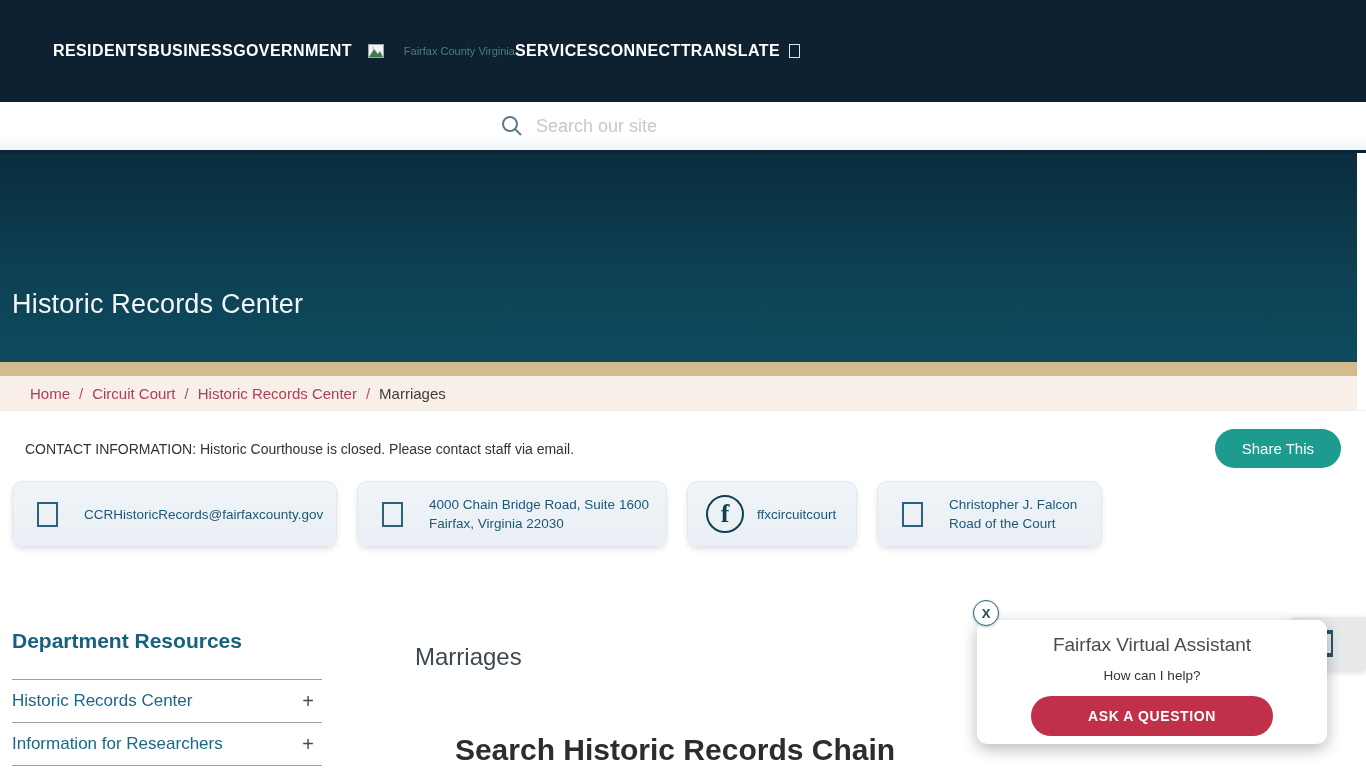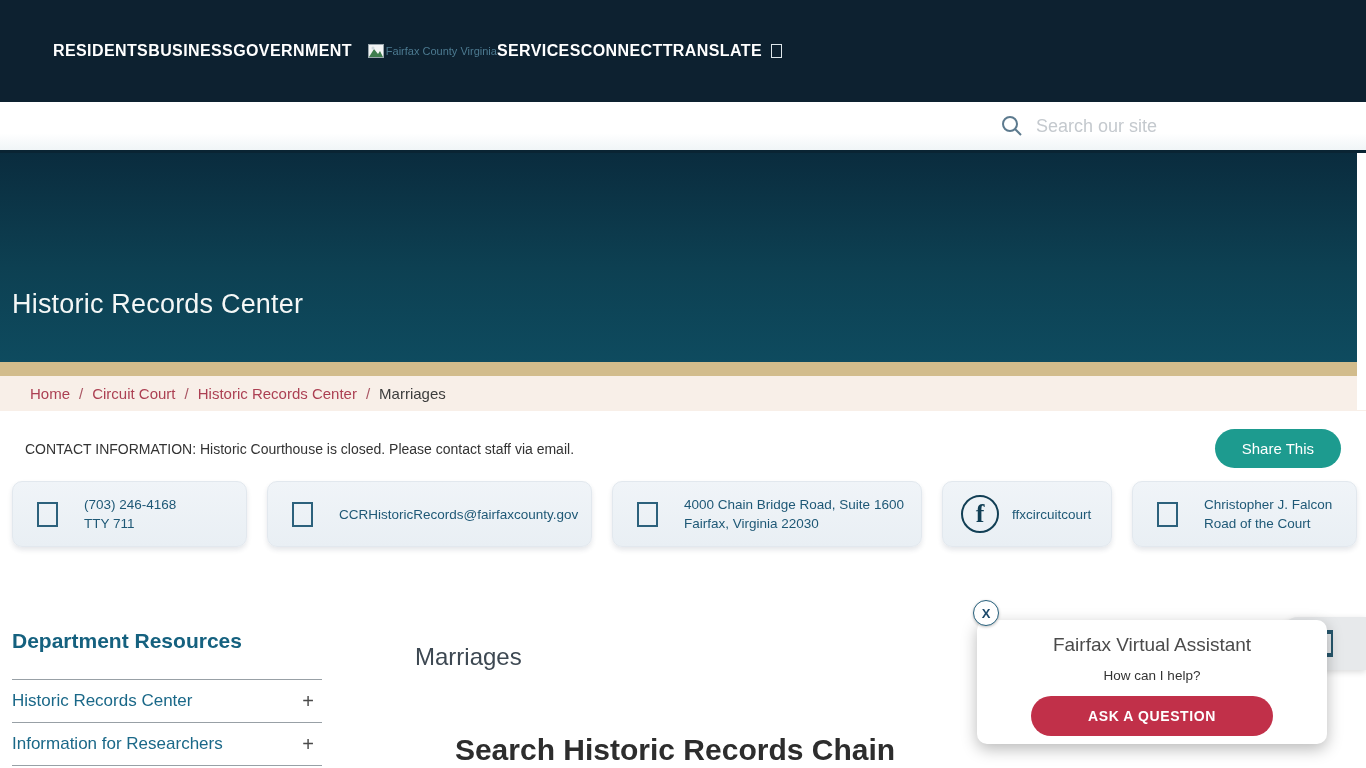--- a/index.html
+++ b/index.html
@@ -4,29 +4,29 @@
 <style>
   * { margin:0; padding:0; box-sizing:border-box; }
   html,body { width:1366px; height:768px; overflow:hidden; background:#fff;
               font-family:"Liberation Sans", sans-serif; position:relative; }
 
   
   .topnav { height:102px; background:var(--nav-bg,#0d2130); display:flex;
             align-items:center; justify-content:flex-start; padding:0 44px 0 53px; }
   .nav-link { color:#fff; font-size:16px; font-weight:700; letter-spacing:.4px;
               text-decoration:none; cursor:pointer; white-space:nowrap; }
-  .nav-logo { display:flex; align-items:center; gap:2px; cursor:pointer;padding-left:16px; }
+  .nav-logo { display:flex; align-items:center; gap:20px; cursor:pointer;padding-left:16px; }
   .logo-alt { color:#4c7a90; font-size:11px; }
   .translate-wrap { display:flex; align-items:center; gap:9px; }
   .translate-glyph { width:11px; height:14px; border:1px solid #dde6ea; display:inline-block; }
 
   
   .searchbar { height:51px; background:linear-gradient(180deg,#ffffff 65%,#f0f5f7 100%);
                border-bottom:3px solid #0a2433; display:flex; align-items:center;
-               justify-content:flex-end; gap:12px; }
+               justify-content:center; gap:12px; }
   .search-input { border:none; outline:none; background:transparent; font-size:18px;
                   width:330px; color:#333; font-family:"Liberation Sans",sans-serif; }
   .search-input::placeholder { color:#c4c9ce; }
 
   
   .hero { height:209px; background:linear-gradient(180deg,var(--hero-top,#0a2c3e) 0%,#0d4052 55%,var(--hero-bottom,#0e4b5f) 100%); position:relative; }
   .hero-title { position:absolute; left:12px; bottom:42px; color:#f4f7f6;
                 font-size:27px; font-weight:500; letter-spacing:.2px; }
   .tanbar { height:14px; background:var(--tan-bar,#d2bc8c); }
 
@@ -148,27 +148,20 @@
   <span class="crumb-sep">/</span>
   <span class="crumb-current">Marriages</span>
 </div>
 
 <div class="contact-section">
   <div class="contact-text">CONTACT INFORMATION: Historic Courthouse is closed. Please contact staff via email.</div>
   <button class="share-btn">Share This</button>
 </div>
 
 <div class="cards-row">
-  <div class="card card-phone">
-    <span class="tofu"></span>
-    <div class="card-text">
-      <div>(703) 246-4168</div>
-      <div>TTY 711</div>
-    </div>
-  </div>
   <div class="card card-email">
     <span class="tofu"></span>
     <div class="card-text">
       <div>CCRHistoricRecords@fairfaxcounty.gov</div>
     </div>
   </div>
   <div class="card card-address">
     <span class="tofu"></span>
     <div class="card-text">
       <div>4000 Chain Bridge Road, Suite 1600</div>

